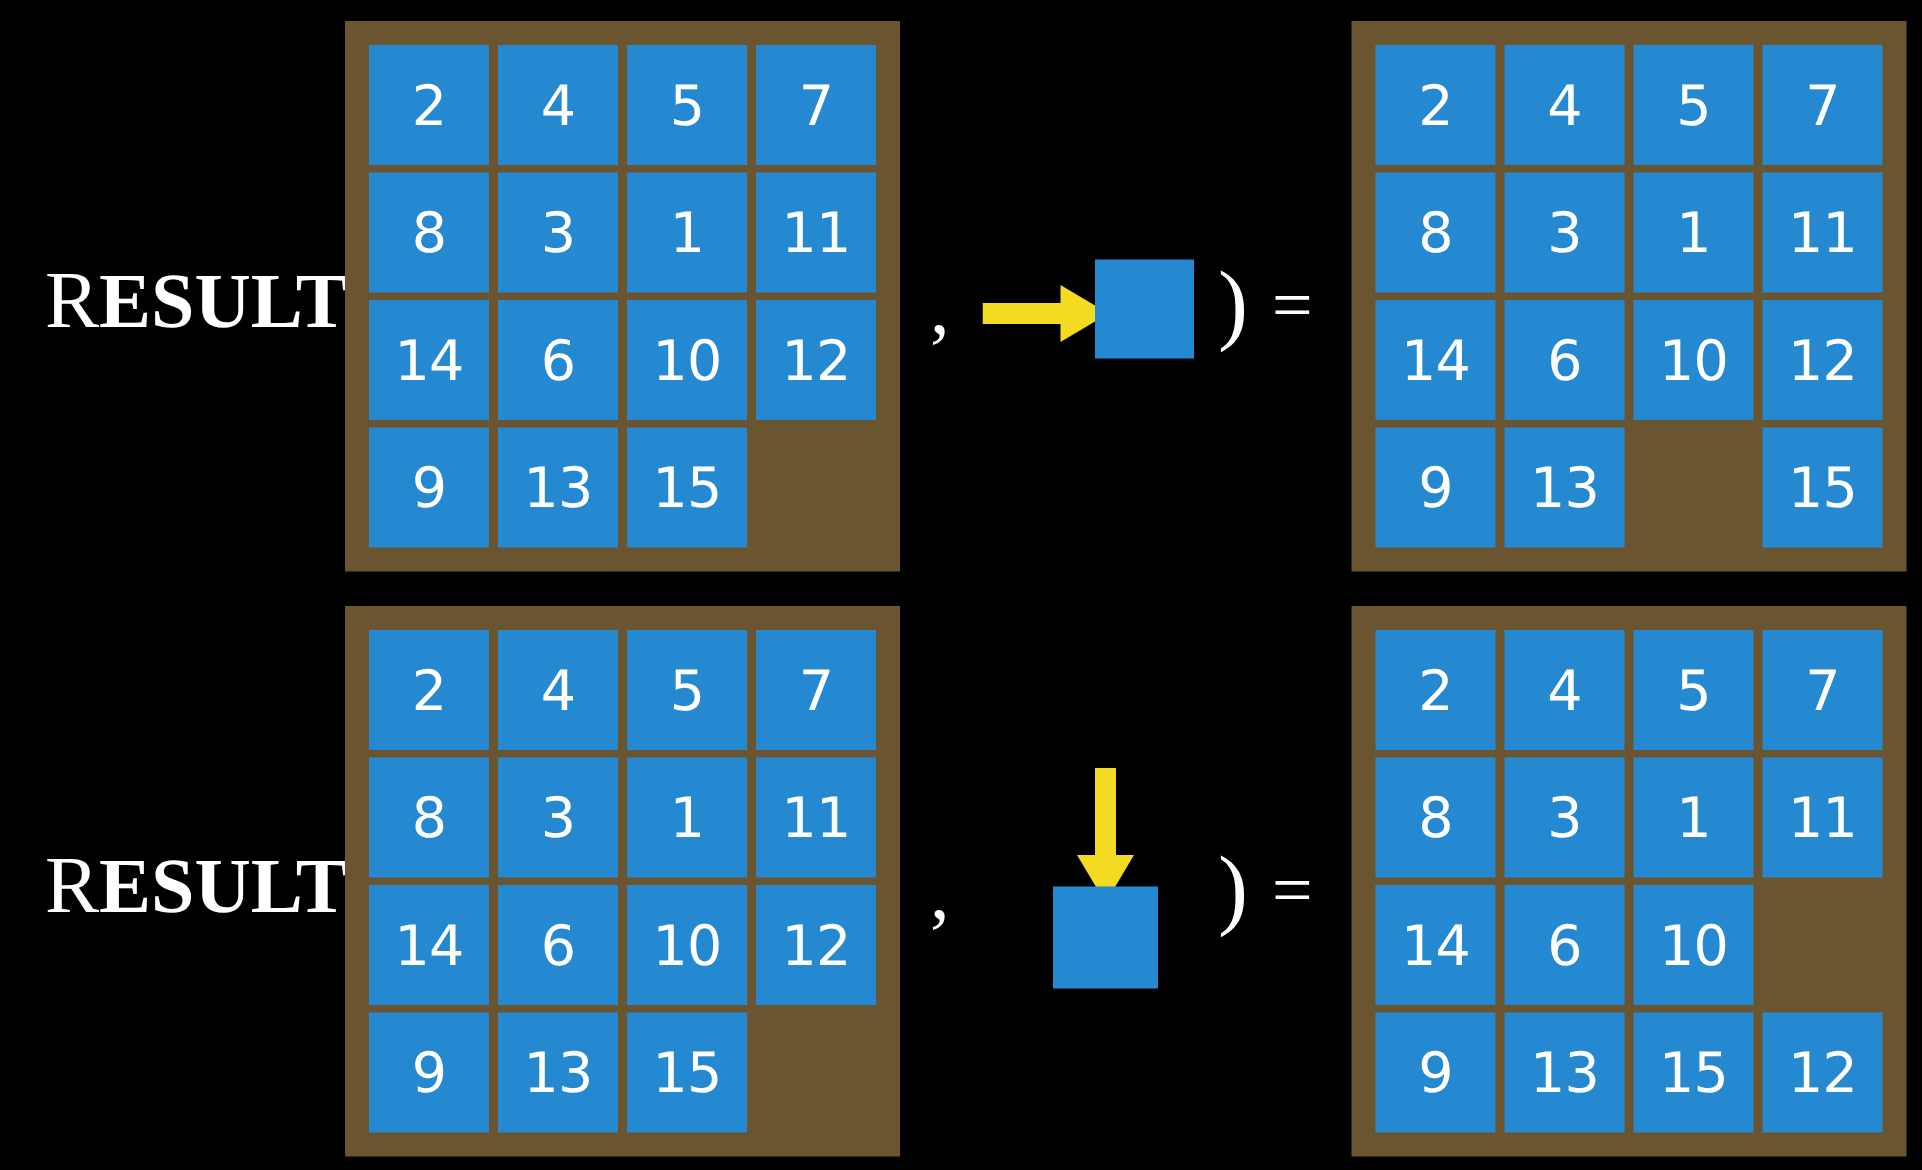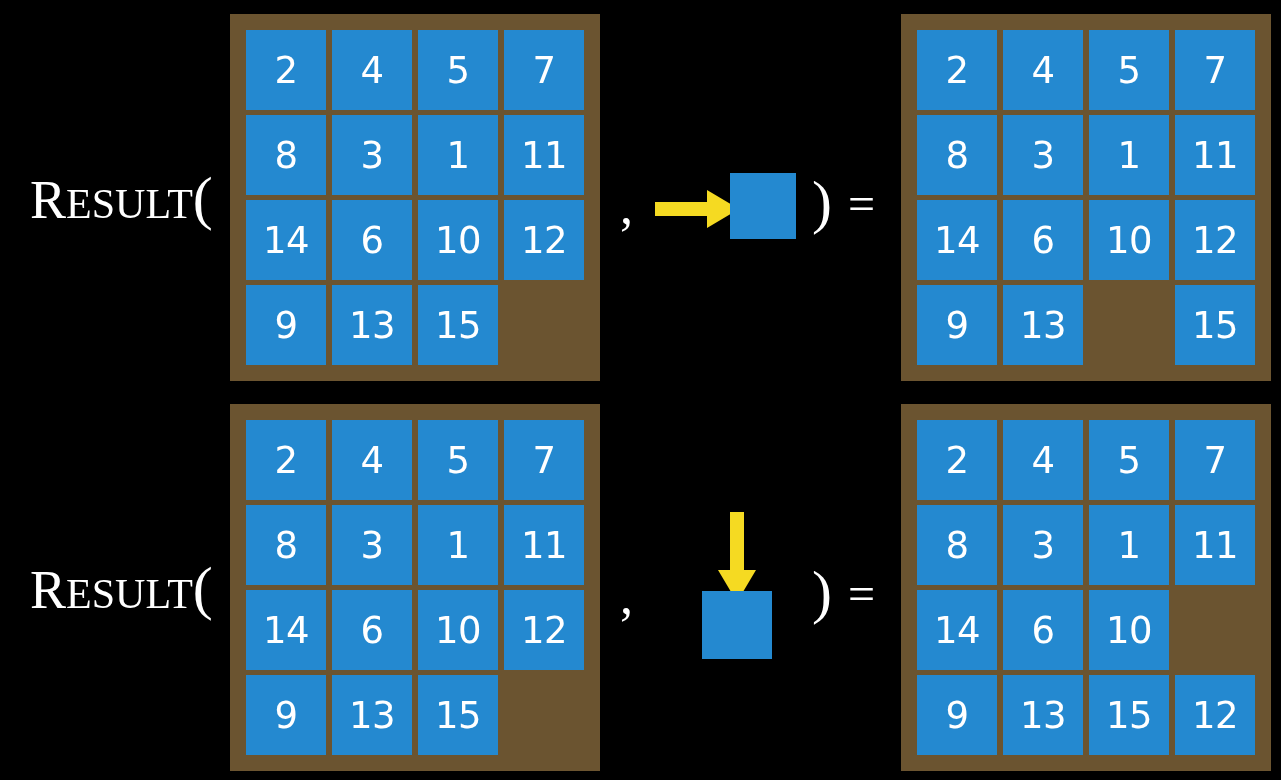--- a/index.html
+++ b/index.html
@@ -60,21 +60,21 @@
   .result-label {
     position: absolute;
     color: #ffffff;
     font-family: "Liberation Serif", serif;
     font-weight: 400;
     white-space: nowrap;
     text-shadow: 1px 1px 2px rgba(0,0,0,0.9);
     line-height: 1;
   }
   .result-label .big { font-size: 54px; }
-  .result-label .small { font-size: 42px; }
+  .result-label .small { font-size: 52px; font-weight: bold; }
   .result-label .paren { font-size: 60px; }
 
   
   .glyph {
     position: absolute;
     color: #ffffff;
     font-family: "Liberation Serif", serif;
     line-height: 1;
     white-space: nowrap;
     text-shadow: 1px 1px 2px rgba(0,0,0,0.9);

